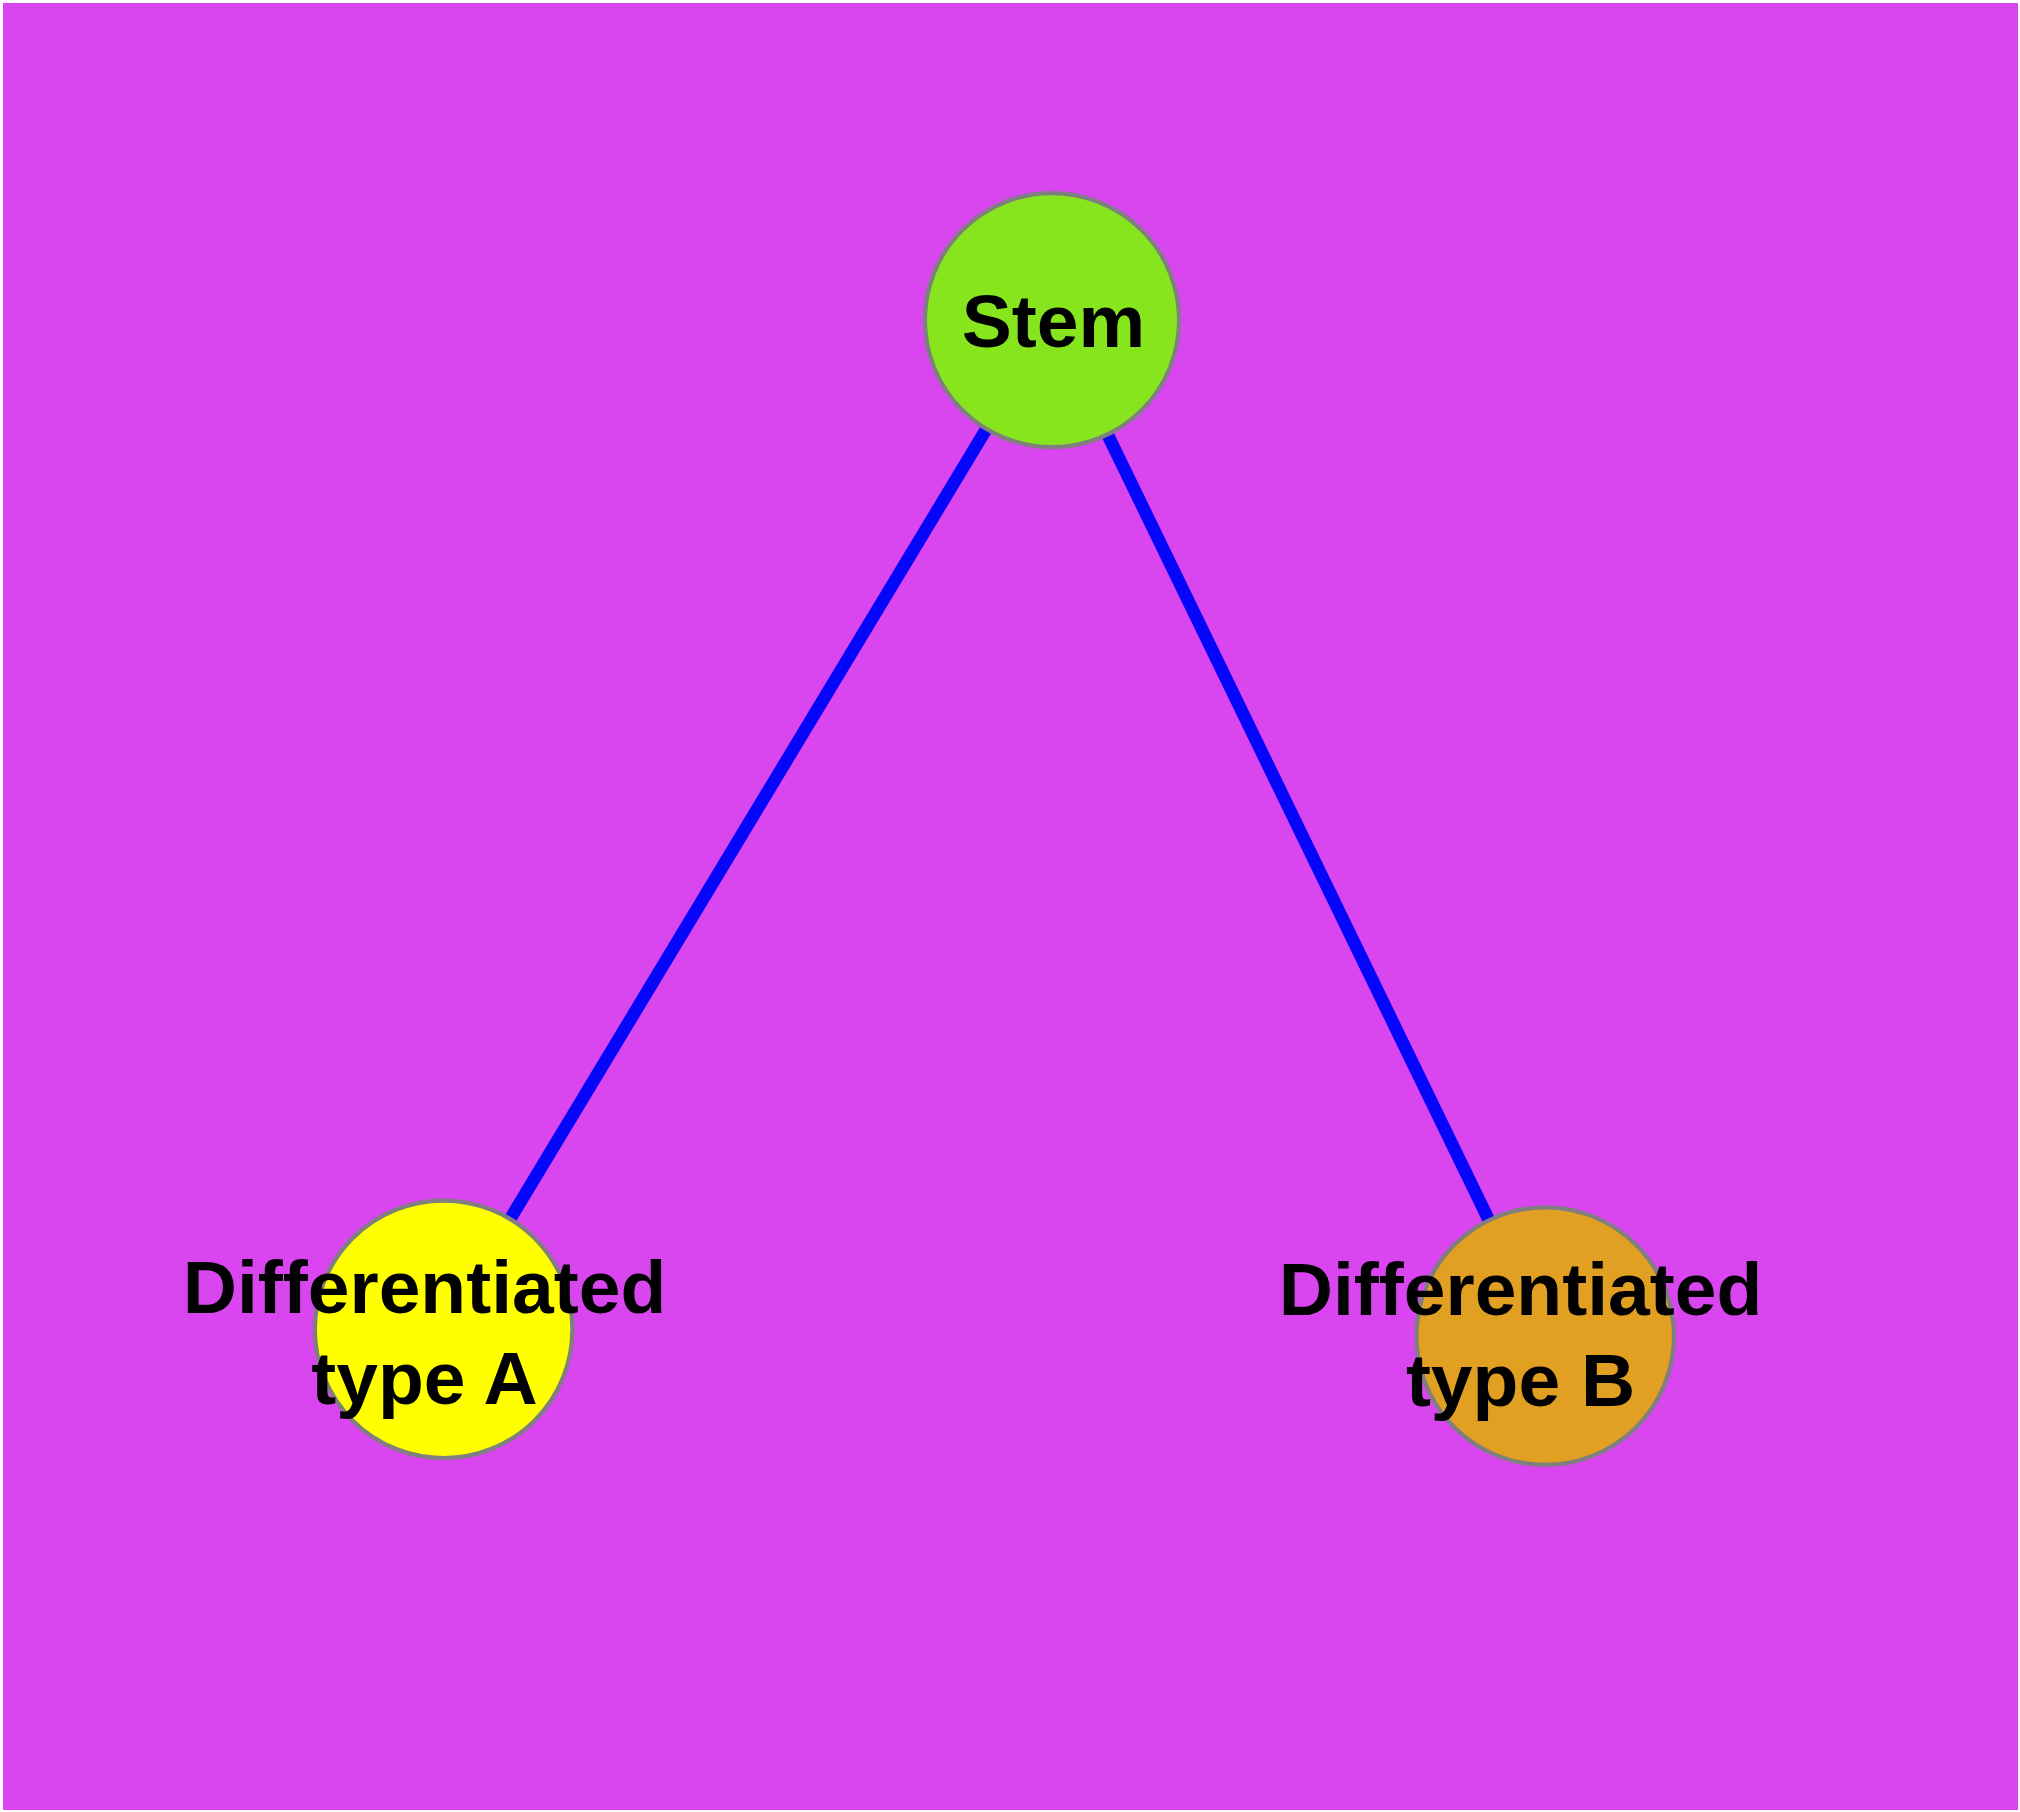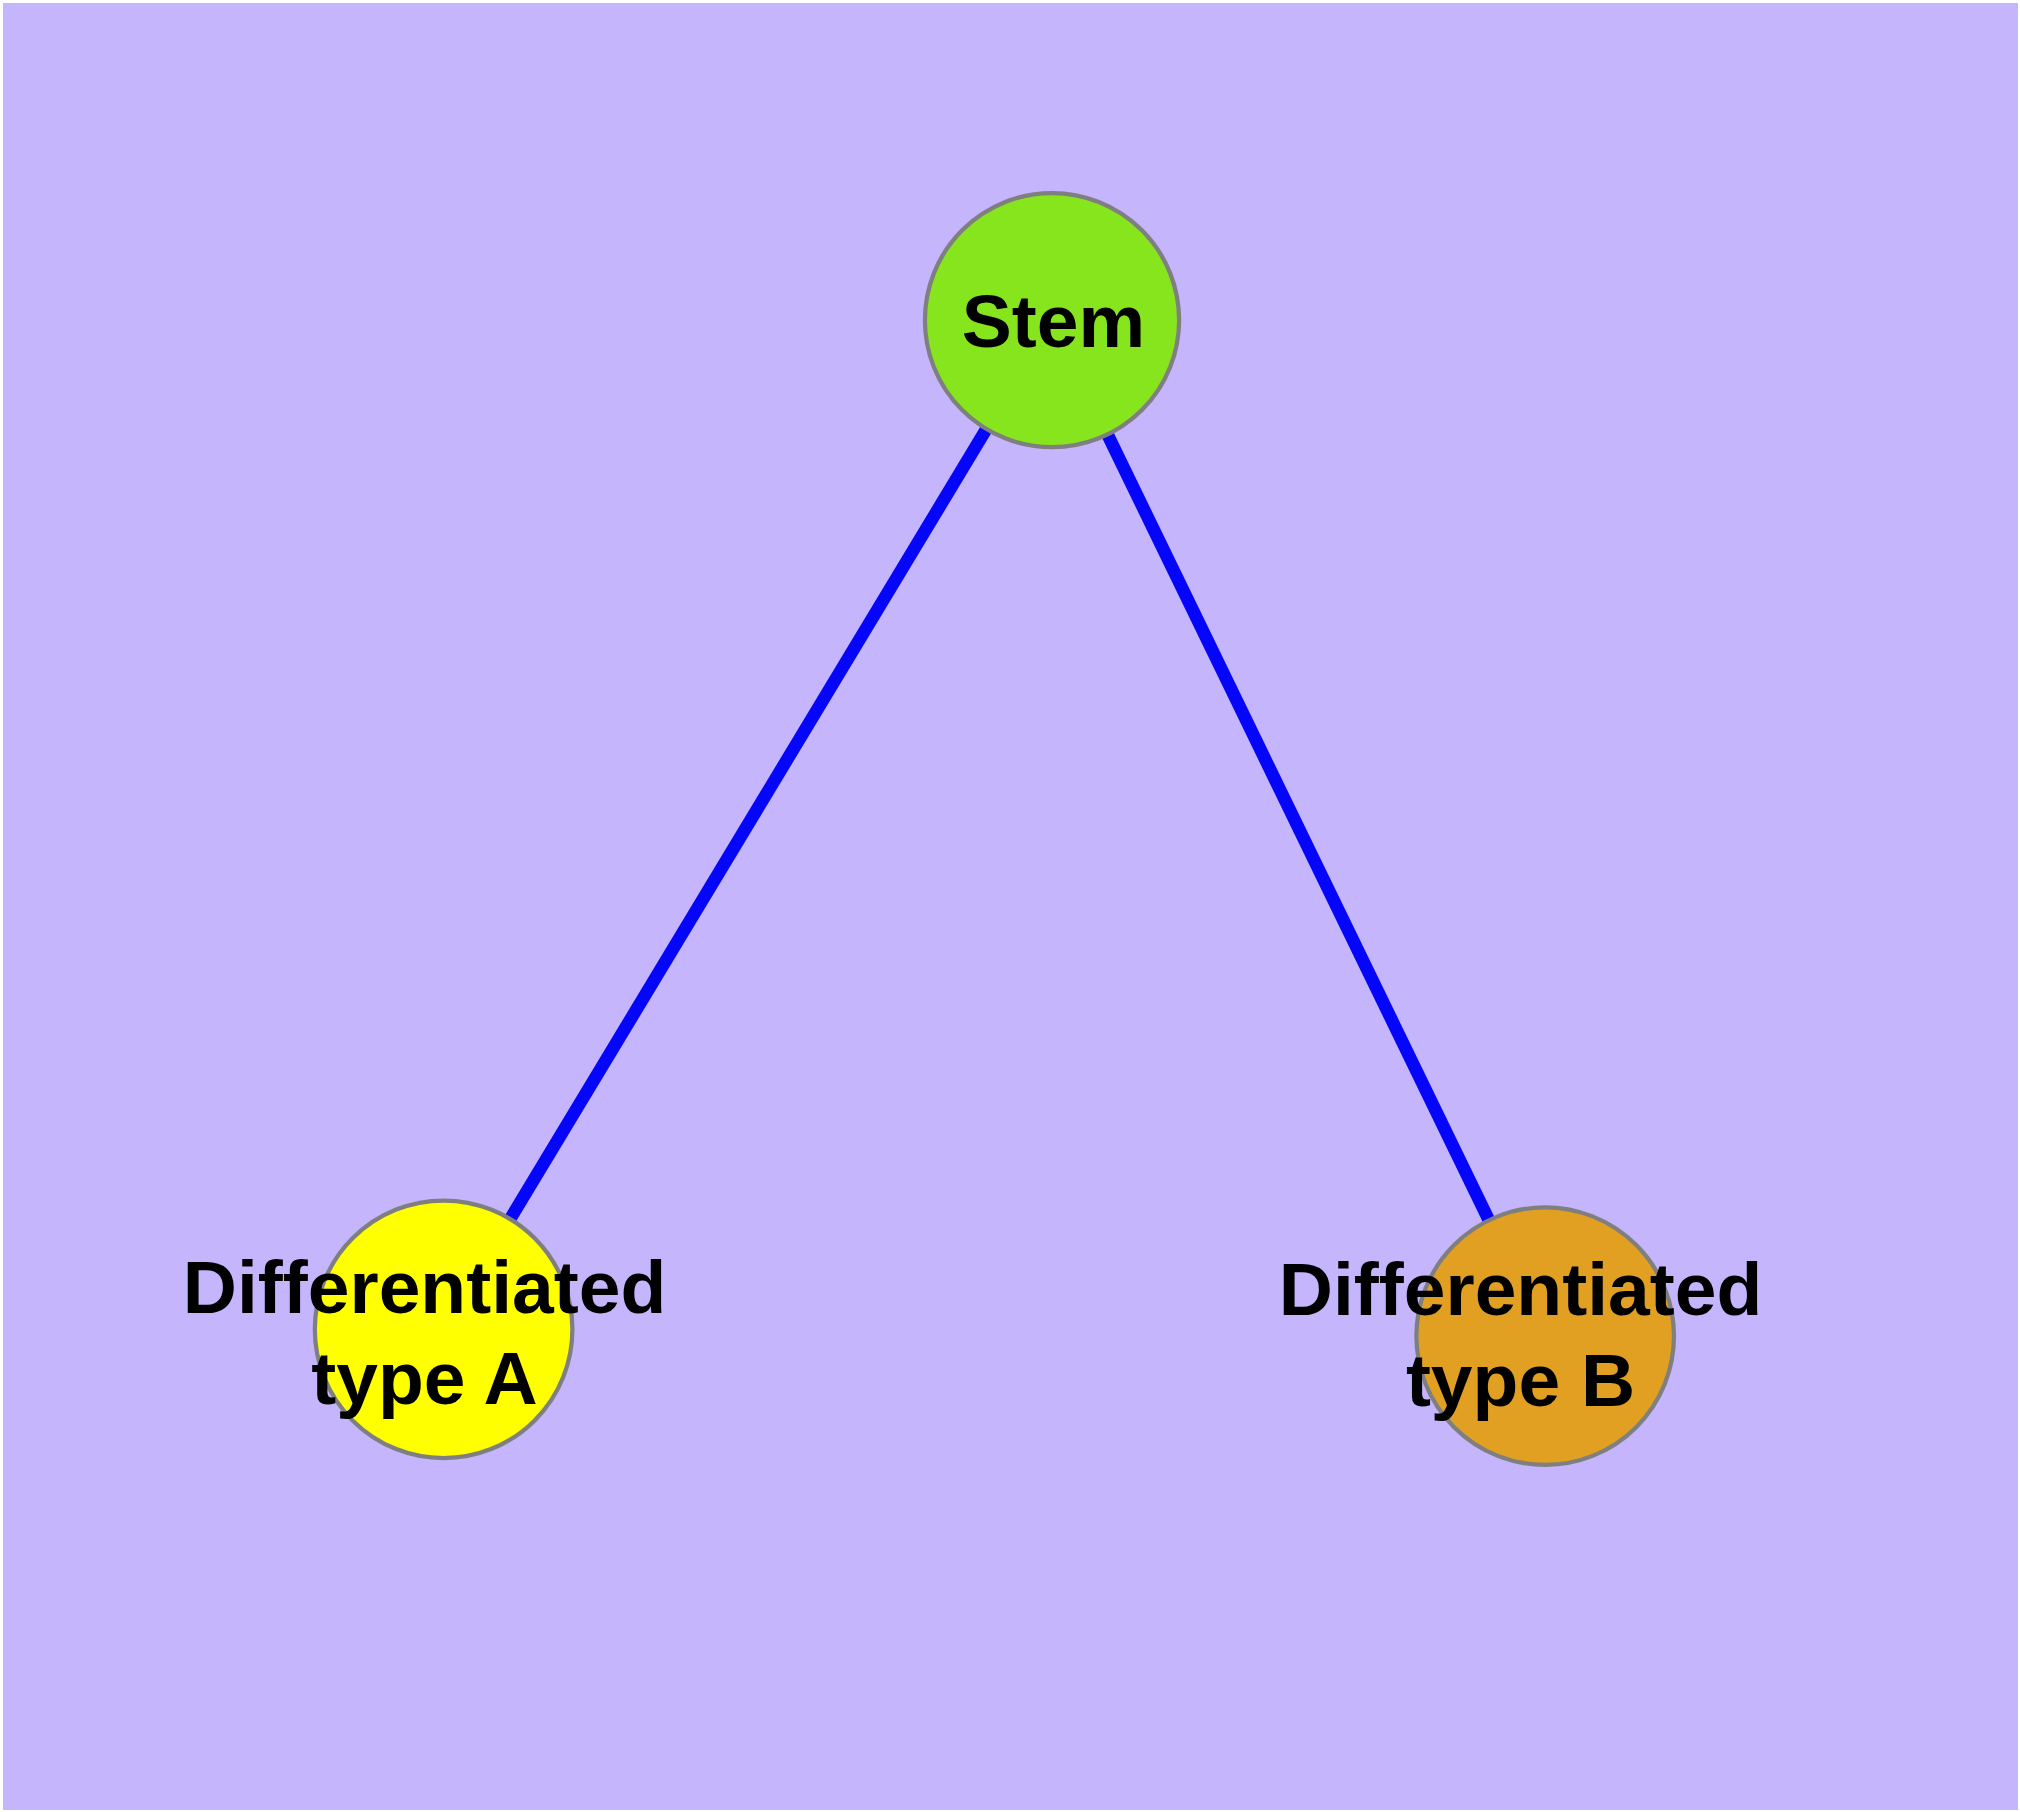--- a/index.html
+++ b/index.html
@@ -36,21 +36,21 @@
     line-height: 1.22;
     color: #000000;
     text-align: center;
     white-space: pre-line;
     pointer-events: none;
   }
 </style>
 </head>
 <body>
 
-<div class="canvas" style="background-color: #c4b5fd;">
+<div class="canvas" style="background-color: #d946ef;">
 
   <svg class="graph-svg" viewBox="0 0 2378 2132" width="2015" height="1807">
 
     <line x1="1238" y1="374" x2="520" y2="1565" stroke-width="15" stroke="#0505FA"></line>
 
     <line x1="1238" y1="374" x2="1820" y2="1573" stroke-width="15" stroke="#0505FA"></line>
 
     <circle cx="1238" cy="374" r="150" stroke-width="5" fill="#87E51E" stroke="#7F7F7F"></circle>
 
     <circle cx="520" cy="1565" r="152" stroke-width="5" fill="#FFFF00" stroke="#7F7F7F"></circle>

